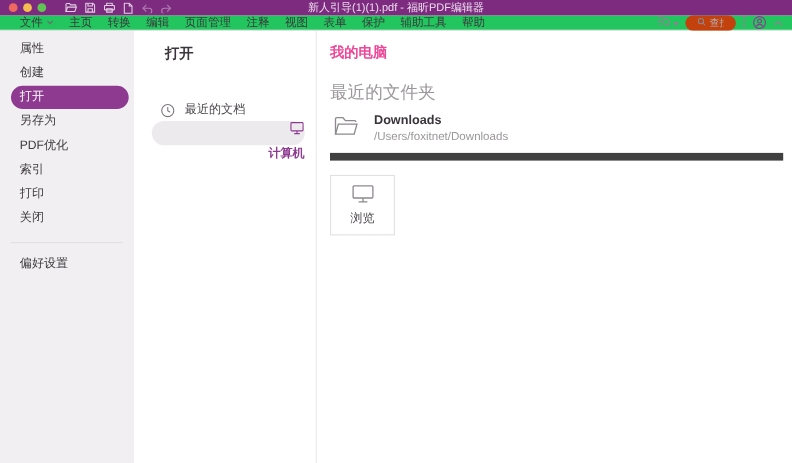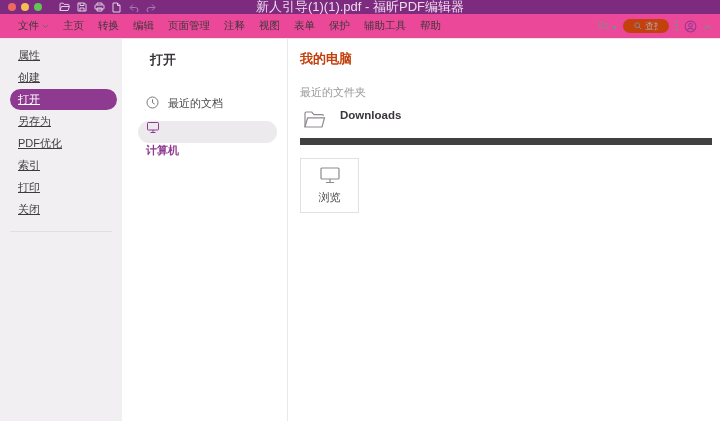--- a/index.html
+++ b/index.html
@@ -17,26 +17,26 @@
   .tl { width: 8px; height: 8px; border-radius: 50%; display: inline-block; }
   .tl.red    { background: #ee6a5f; }
   .tl.yellow { background: #f5bd4f; }
   .tl.green  { background: #61c454; }
   .qat { display: flex; align-items: center; gap: 7px; margin-left: 17px; color: #e3cfe4; }
   .qat svg { display: block; }
   .qat .dim { opacity: .5; }
   .win-title {
     position: absolute; left: 0; right: 0; top: 0; height: 14px;
     display: flex; align-items: center; justify-content: center;
-    font-size: 13px; color: #eedcef; pointer-events: none;
+    font-size: 10px; color: #eedcef; pointer-events: none;
   }
 
   
   .menubar {
-    height: 25px; background: #ec4899; border-bottom: 1px solid #ece6ec;
+    height: 14px; background: #22c55e; border-bottom: 1px solid #ece6ec;
     display: flex; align-items: center; padding: 0 8px 0 18px;
     font-size: 10.5px; color: #3c383d; flex: 0 0 auto; justify-content: space-between;
   }
   .menu-item { padding: 0 7px; display: flex; align-items: center; gap: 3px; cursor: default; white-space: nowrap; }
   .menu-item:first-child { padding-left: 0; }
   .menu-item svg { display: block; color: #6d676e; }
   .mb-right { margin-left: auto; display: flex; align-items: center; gap: 6px; color: #8a8490; }
   .find-group { display: flex; align-items: center; gap: 2px; }
   .search-box {
     display: flex; align-items: center; gap: 3px;
@@ -51,43 +51,43 @@
   .avatar-btn { color: #8e3a91; display: flex; }
 
   
   .content { flex: 1; display: flex; min-height: 0; }
 
   
   .sidebar { width: 122px; background: #f2eff2; padding-top: 6px; flex: 0 0 auto; display: flex; flex-direction: column; }
   .side-item {
     height: 21px; line-height: 21px; font-size: 11px; color: #3f3b40;
     margin: 0 5px 1px 10px; padding-left: 8px; border-radius: 10.5px;
-    white-space: nowrap; cursor: default; text-decoration: underline;
+    white-space: nowrap; cursor: default;
   }
   .side-item.selected { background: #8e3a91; color: #fff; }
   .side-item.disabled { color: #b9b2b9; }
   .side-divider { border-top: 1px solid #e3dee3; margin: 10px 10px 9px 10px; }
 
   
   .open-col { width: 166px; background: #fff; border-right: 1px solid #eae6ea; flex: 0 0 auto; }
   .open-header { font-size: 13px; font-weight: bold; color: #3a363b; margin: 12px 0 0 28px; }
   .open-list { margin-top: 27px; }
   .open-row {
-    display: flex; align-items: flex-start; gap: 9px;
+    display: flex; align-items: flex-end; gap: 9px;
     height: 22px; margin: 0 10px 3px 16px; padding-left: 8px;
     border-radius: 11px; font-size: 11px; color: #4a464b; cursor: default;
   }
   .open-row .row-icon { display: flex; color: #7b757c; }
   .open-row.selected { background: #edeaed; color: #8e3a91; font-weight: bold; flex-direction: column; }
   .open-row.selected .row-icon { color: #8e3a91; }
 
   
   .main { flex: 1; background: #fff; padding: 11px 8px 0 12px; min-width: 0; }
-  .main-title { font-size: 13px; font-weight: bold; color: #c2410c; }
-  .recent-label { font-size: 11px; color: #9b979b; margin-top: 17px; }
+  .main-title { font-size: 13px; font-weight: bold; color: #ec4899; }
+  .recent-label { font-size: 16px; color: #9b979b; margin-top: 17px; }
   .folder-row {
     display: flex; align-items: flex-start; gap: 14px;
     margin-top: 9px; padding: 0 0 9px 3px; border-bottom: 7px solid #404040;
     cursor: default;
   }
   .folder-row .folder-glyph { color: #8d898d; margin-top: 1px; display: flex; }
   .folder-name { font-size: 11.5px; font-weight: bold; color: #39353a; }
   .folder-path { font-size: 10.5px; color: #9b979b; margin-top: 2px; }
   .browse-card {
     width: 59px; height: 55px; border: 1px solid #e3e0e3; margin-top: 13px;
@@ -231,20 +231,21 @@
     <nav class="sidebar">
       <div class="side-item">属性</div>
       <div class="side-item">创建</div>
       <div class="side-item selected">打开</div>
       <div class="side-item">另存为</div>
       <div class="side-item">PDF优化</div>
       <div class="side-item">索引</div>
       <div class="side-item">打印</div>
       <div class="side-item">关闭</div>
       <div class="side-divider"></div>
+      <div class="side-item">偏好设置</div>
     </nav>
 
     <section class="open-col">
       <div class="open-header">打开</div>
       <div class="open-list">
         <div class="open-row">
           <span class="row-icon">
               <svg width="13" height="13" viewBox="0 0 13 13" fill="none" stroke="currentColor" stroke-width="1">
                 <circle cx="6.5" cy="6.5" r="5.5"></circle>
                 <path d="M6.5 3.3v3.4l2.2 1.4"></path>
@@ -270,20 +271,21 @@
 
       <div class="folder-row">
         <span class="folder-glyph">
             <svg width="23" height="19" viewBox="0 0 23 19" fill="none" stroke="currentColor" stroke-width="1.2">
               <path d="M2 17V3.2A1.2 1.2 0 0 1 3.2 2h5.6l2.2 2.6h8.3a1.2 1.2 0 0 1 1.2 1.2"></path>
               <path d="M2 17l2.6-9.2h16.9L19 17z"></path>
             </svg>
           </span>
         <div>
           <div class="folder-name">Downloads</div>
+          <div class="folder-path">/Users/foxitnet/Downloads</div>
         </div>
       </div>
 
       <div class="browse-card">
         <span class="monitor-glyph">
             <svg width="22" height="18" viewBox="0 0 22 18" fill="none" stroke="currentColor" stroke-width="1.2">
               <rect x="2" y="2" width="18" height="11" rx="1"></rect>
               <path d="M11 13v3M7 16.5h8"></path>
             </svg>
           </span>

